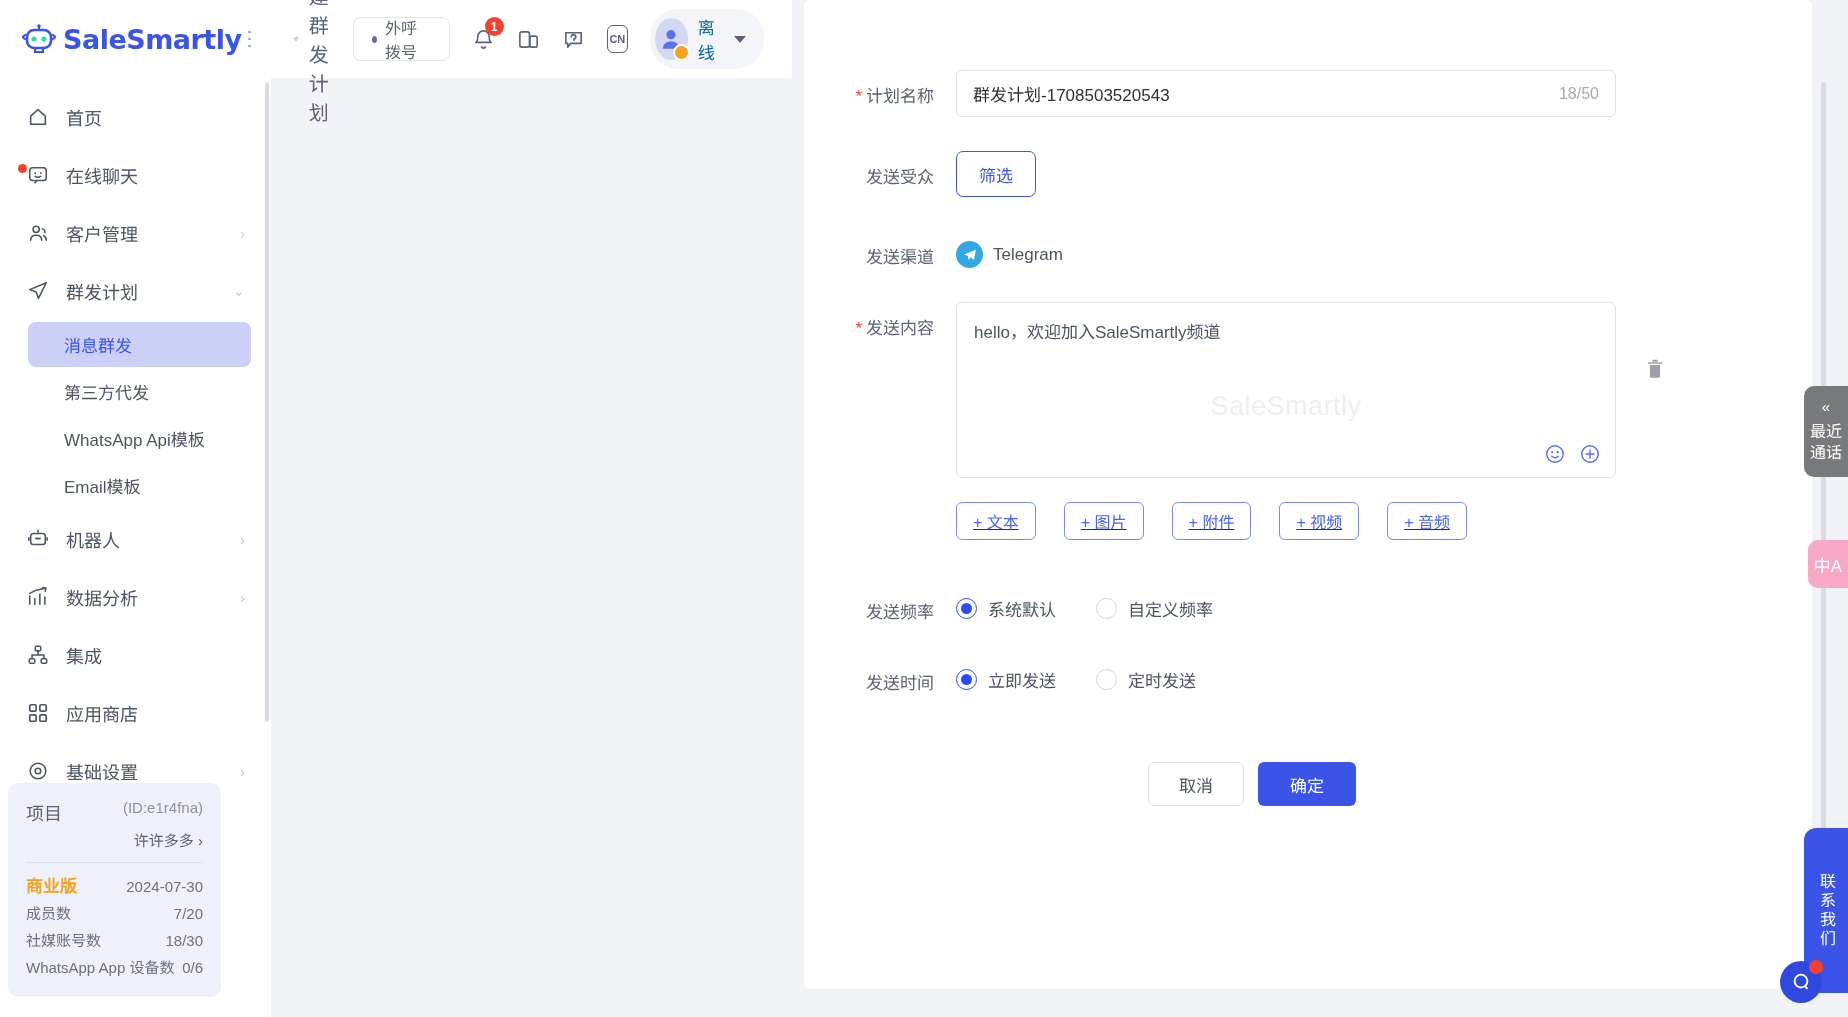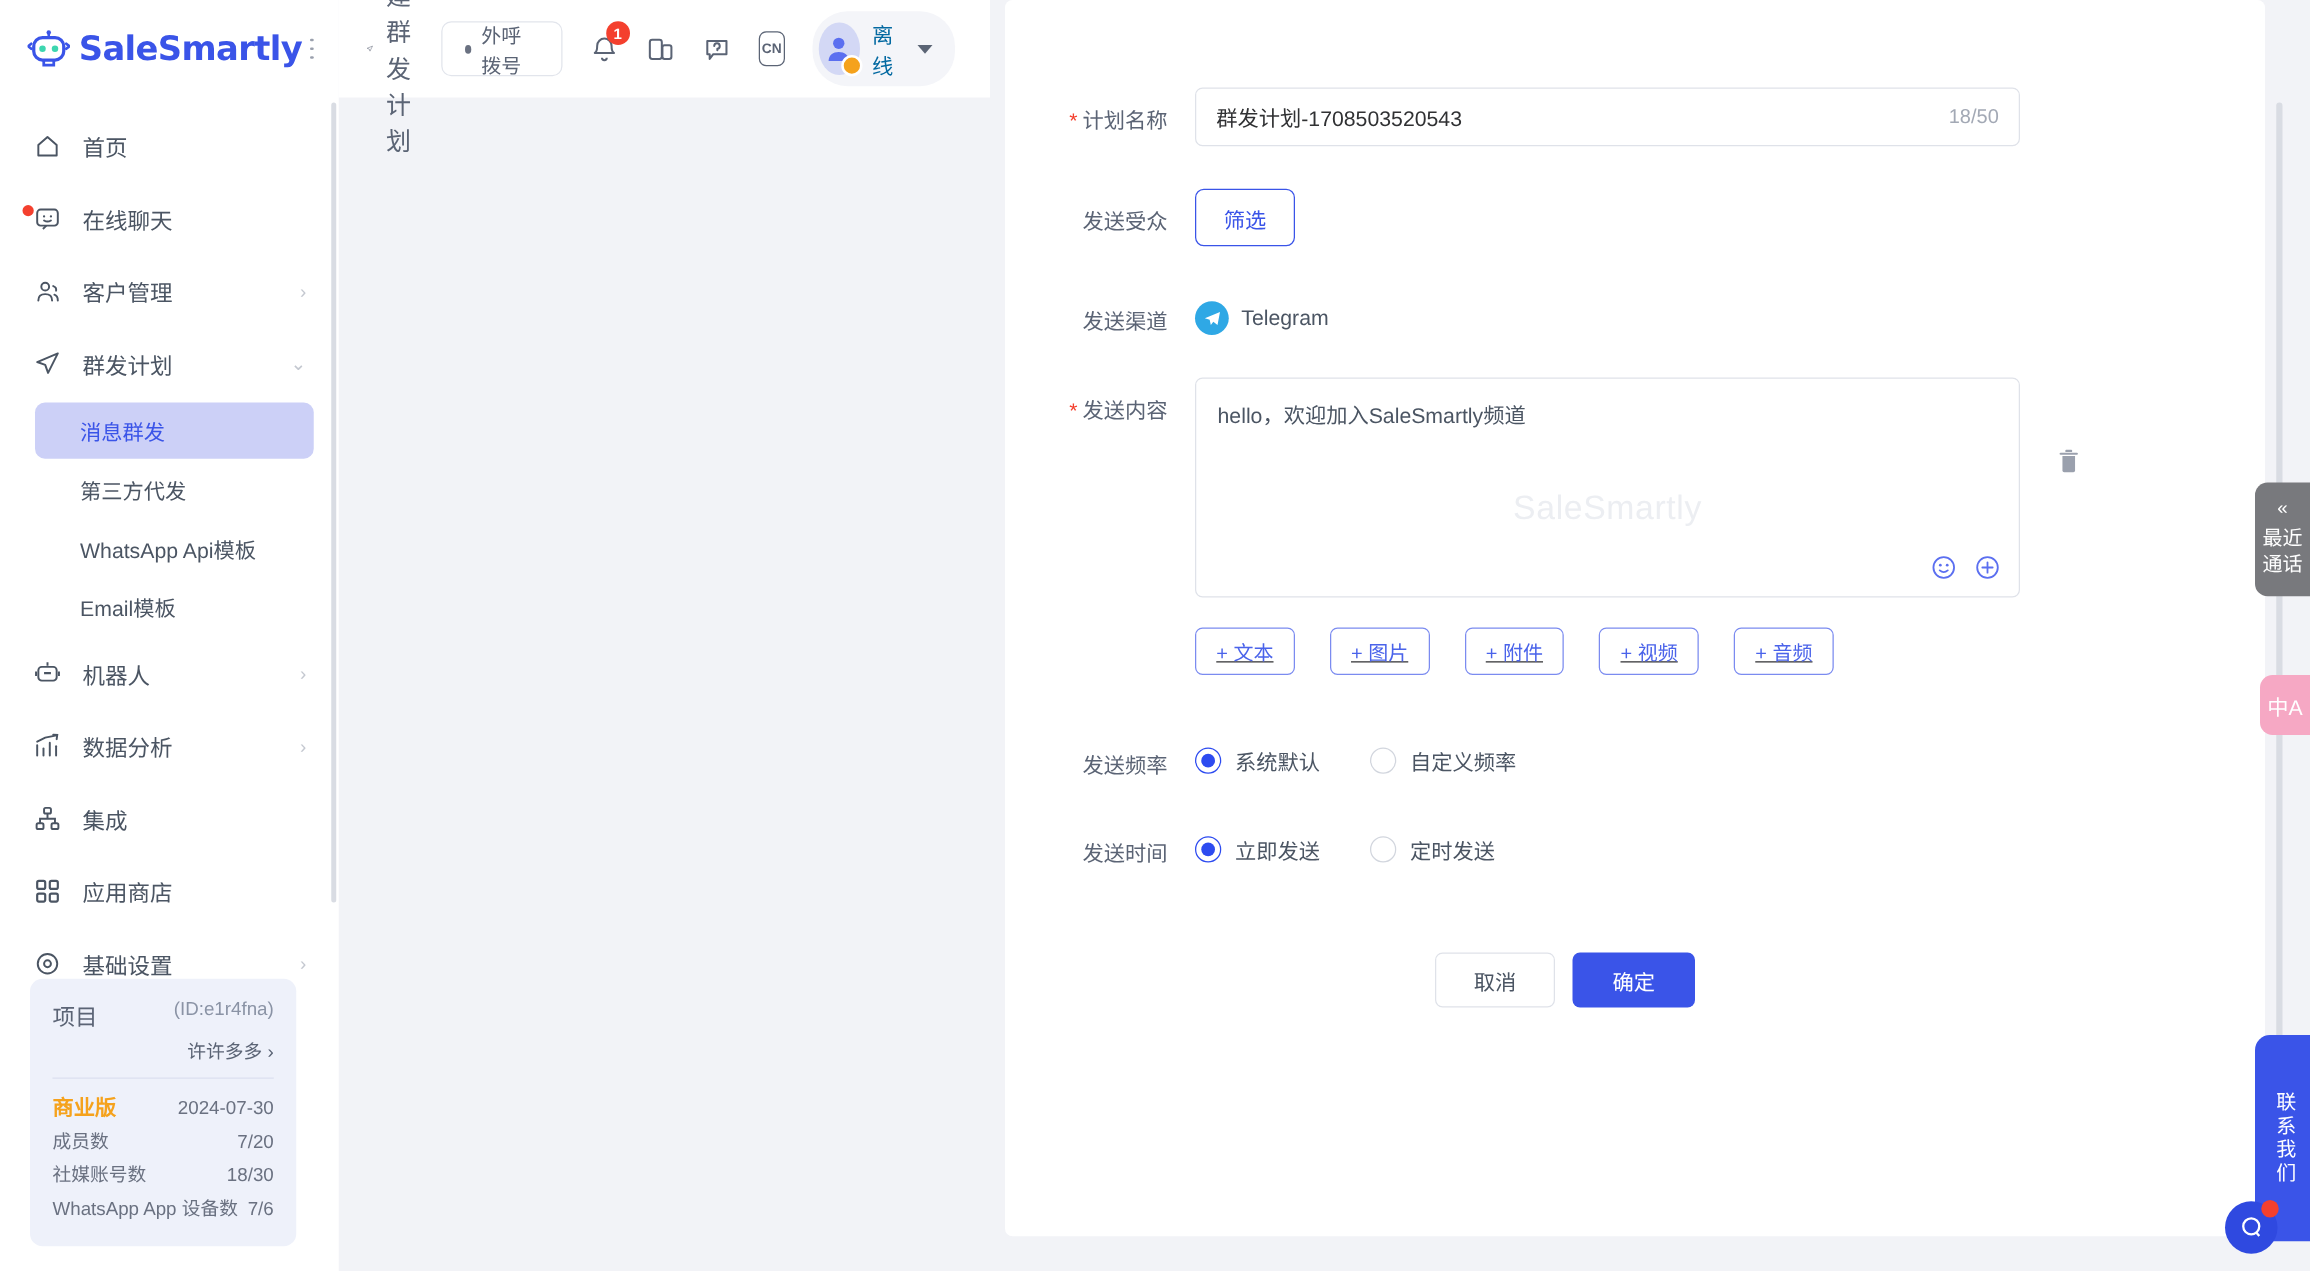--- a/index.html
+++ b/index.html
@@ -50,21 +50,21 @@
   .sub-item {
     height: 45px; display: flex; align-items: center;
     margin: 2px 20px 2px 28px; padding-left: 36px;
     border-radius: 8px; font-size: 17px; color: #4b5563; cursor: pointer;
     white-space: nowrap;
   }
   .sub-item.active { background: #ccd0f7; color: #3a54e8; }
 
   
   .proj-card {
-    position: absolute; left: 24px; bottom: 20px; width: 213px;
+    position: absolute; left: 8px; bottom: 20px; width: 213px;
     background: #eef1fa; border-radius: 10px; padding: 16px 18px 16px 18px;
     z-index: 7;
   }
   .proj-top { display:flex; justify-content:space-between; align-items:flex-start; }
   .proj-title { font-size: 18px; color: #5b6475; }
   .proj-id { font-size: 15px; color: #8a93a5; }
   .proj-owner { text-align:right; font-size: 15px; color:#5b6475; margin-top:4px; cursor:pointer; }
   .proj-divider { height:1px; background:#dbe0ef; margin:12px 0 10px; }
   .proj-row { display:flex; justify-content:space-between; font-size: 15px; color:#6a7181; line-height: 27px; }
   .proj-row .k { white-space: nowrap; }
@@ -189,21 +189,21 @@
 
   .footer-btns { display:flex; gap:14px; margin: 68px 0 0 344px; }
   .btn-cancel {
     height:44px; padding:4px 30px; border:1px solid #dfe2e9; border-radius:6px;
     background:#fff; color:#4b5563; font-size:17px; cursor:pointer;
     font-family:"Liberation Sans", sans-serif;
   }
   .btn-ok {
     height:44px; padding:0 32px; border:none; border-radius:6px;
     background:#3a54e8; color:#fff; font-size:17px; cursor:pointer;
-    font-family:Liberation Serif, serif;
+    font-family:Liberation Mono, monospace;
   }
 
   
   .rail-recent {
     position:absolute; right:0; top:386px; width:44px;
     background:#78797d; border-radius:10px 0 0 10px;
     color:#fff; text-align:center; padding:10px 0 14px; cursor:pointer; z-index:20;
     font-size:16px; line-height:21px;
   }
   .rail-recent .arrows { font-size:15px; display:block; margin-bottom:4px; }
@@ -403,21 +403,21 @@
       <div class="proj-row">
         <span class="k">成员数</span>
         <span class="v">7/20</span>
       </div>
       <div class="proj-row">
         <span class="k">社媒账号数</span>
         <span class="v">18/30</span>
       </div>
       <div class="proj-row">
         <span class="k">WhatsApp App 设备数</span>
-        <span class="v">7/6</span>
+        <span class="v">0/6</span>
       </div>
     </div>
   </aside>
 
   <section class="main">
     <header class="topbar">
       <div class="page-title">
         <svg width="20" height="20" viewBox="0 0 24 24" fill="none" stroke="#5b6475" stroke-width="1.7" stroke-linejoin="round">
             <path d="M21 3 L3 10.5 L10 13 L12.5 20 Z"></path>
           </svg>

